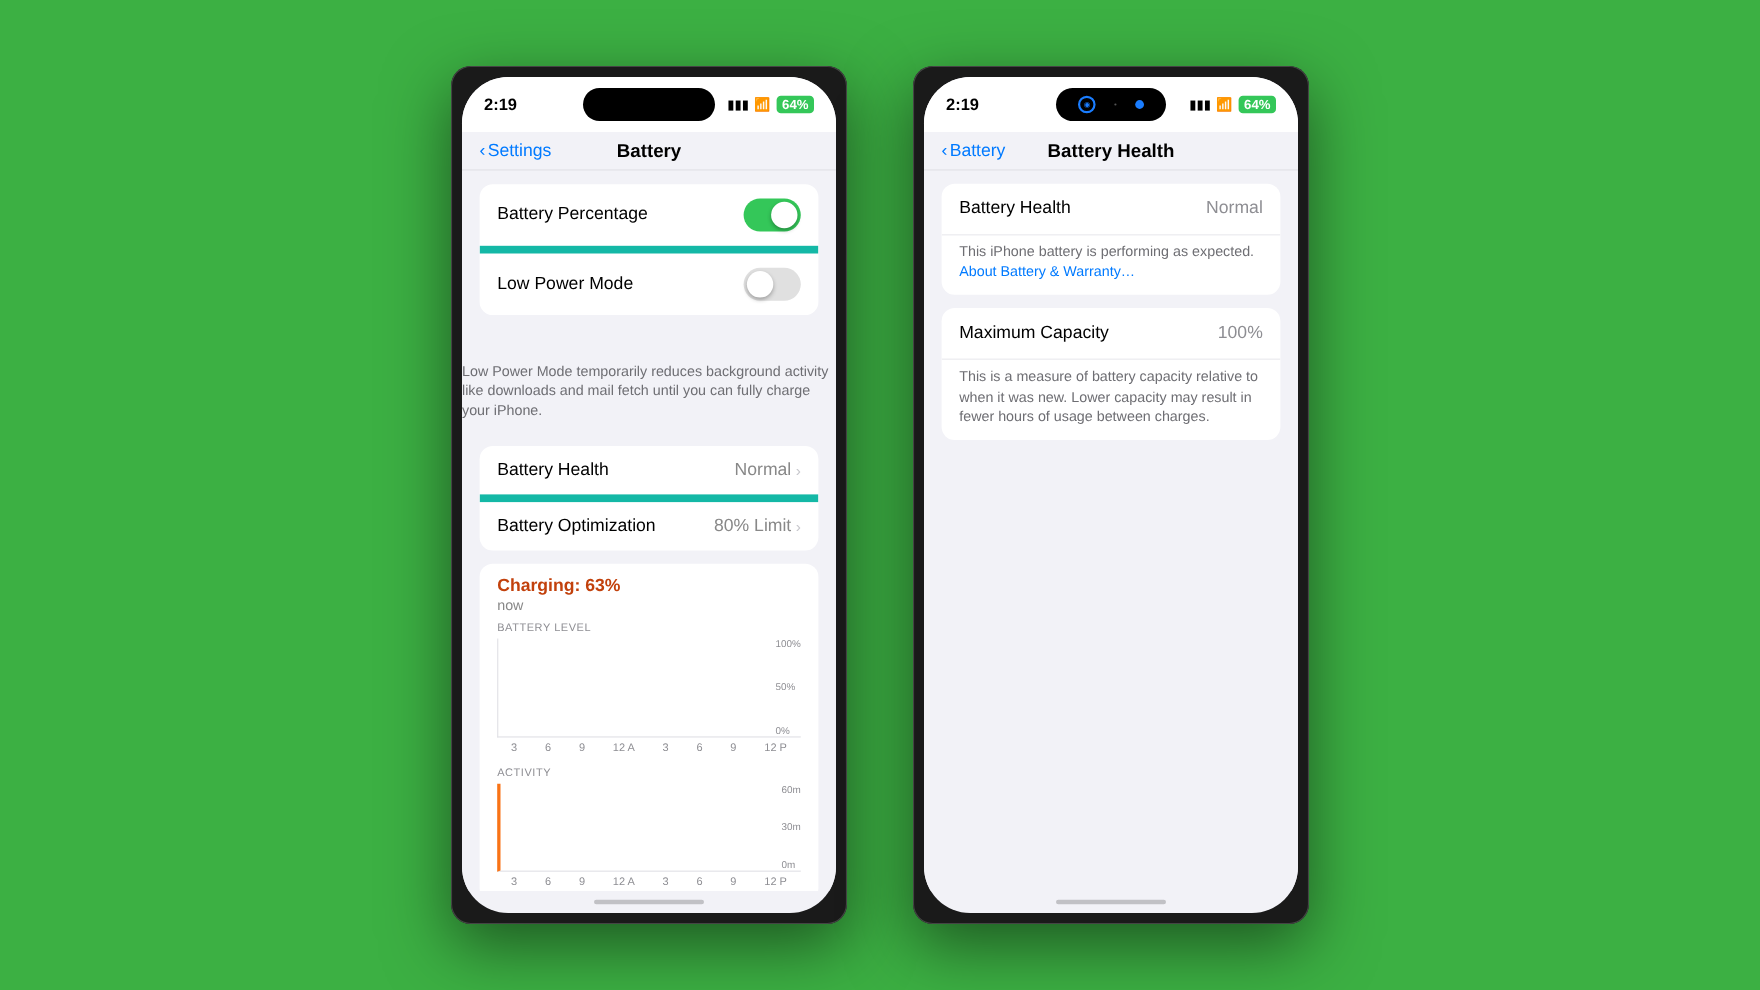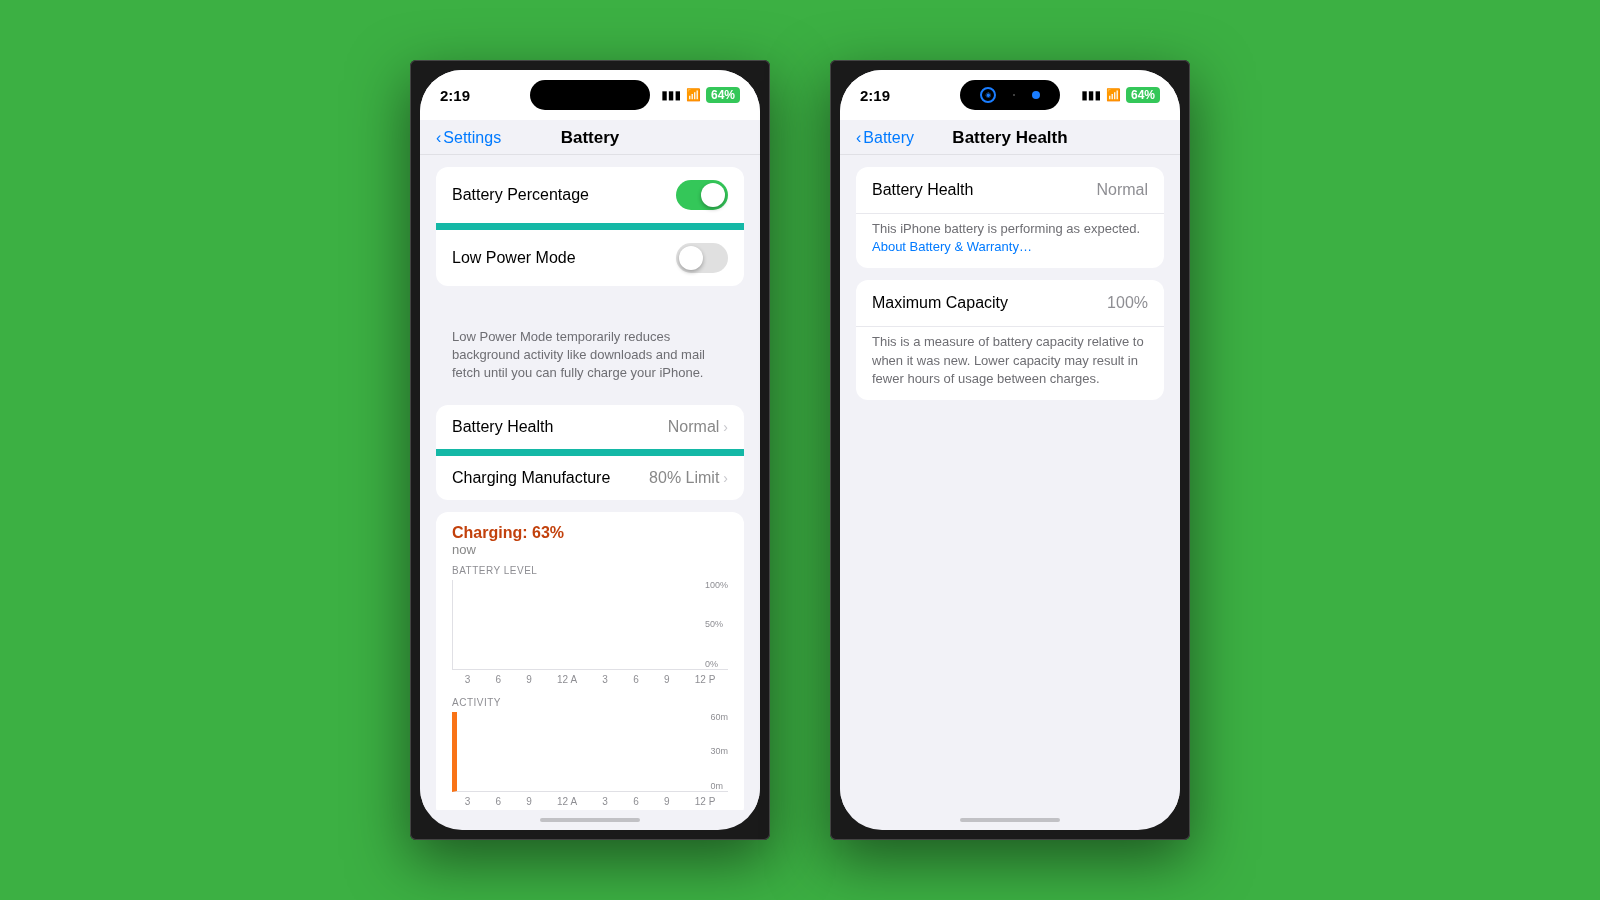--- a/index.html
+++ b/index.html
@@ -12,21 +12,21 @@
       justify-content: center;
       gap: 60px;
       font-family: -apple-system, BlinkMacSystemFont, 'Helvetica Neue', sans-serif;
       overflow: hidden;
     }
 
     .phone-outer {
       width: 360px;
       height: 780px;
       background: #1a1a1a;
-      border-radius: 6px;
+      border-radius: 18px;
       padding: 10px;
       position: relative;
       box-shadow: 0 20px 60px rgba(0,0,0,0.5), inset 0 0 0 1px #444;
     }
 
     .phone-inner {
       width: 100%;
       height: 100%;
       background: #f2f2f7;
       border-radius: 42px;
@@ -160,21 +160,21 @@
       height: 24px;
       background: white;
       border-radius: 50%;
       box-shadow: 0 2px 4px rgba(0,0,0,0.3);
       transition: left 0.2s;
     }
     .toggle.on .toggle-knob { left: 25px; }
     .toggle.off .toggle-knob { left: 3px; }
 
     .description-text {
-      padding: 4px 32px 10px;
+      padding: 4px 0 10px;
       font-size: 13px;
       color: #6e6e73;
       line-height: 1.4;
       margin-top: 38px;
     }
 
     .chevron {
       color: #c7c7cc;
       font-size: 14px;
     }
@@ -277,21 +277,21 @@
       font-size: 10px;
       color: #8e8e93;
       margin-top: 2px;
     }
 
     .activity-chart {
       height: 80px;
       display: flex;
       align-items: flex-end;
       gap: 1px;
-      border-left: 5px solid #f97316;
+      border-left: 3px solid #f97316;
       border-bottom: 1px solid #e0e0e5;
       margin-bottom: 4px;
       position: relative;
     }
 
     
     .info-row {
       display: flex;
       align-items: flex-start;
       justify-content: space-between;
@@ -408,21 +408,21 @@
 
       <div class="settings-section">
         <div class="settings-row">
           <span class="row-label">Battery Health</span>
           <div class="row-value">
             <span>Normal</span>
             <span class="chevron">›</span>
           </div>
         </div>
         <div class="settings-row">
-          <span class="row-label">Charging Manufacture</span>
+          <span class="row-label">Battery Optimization</span>
           <div class="row-value">
             <span>80% Limit</span>
             <span class="chevron">›</span>
           </div>
         </div>
       </div>
 
       <div class="chart-section">
 
 

